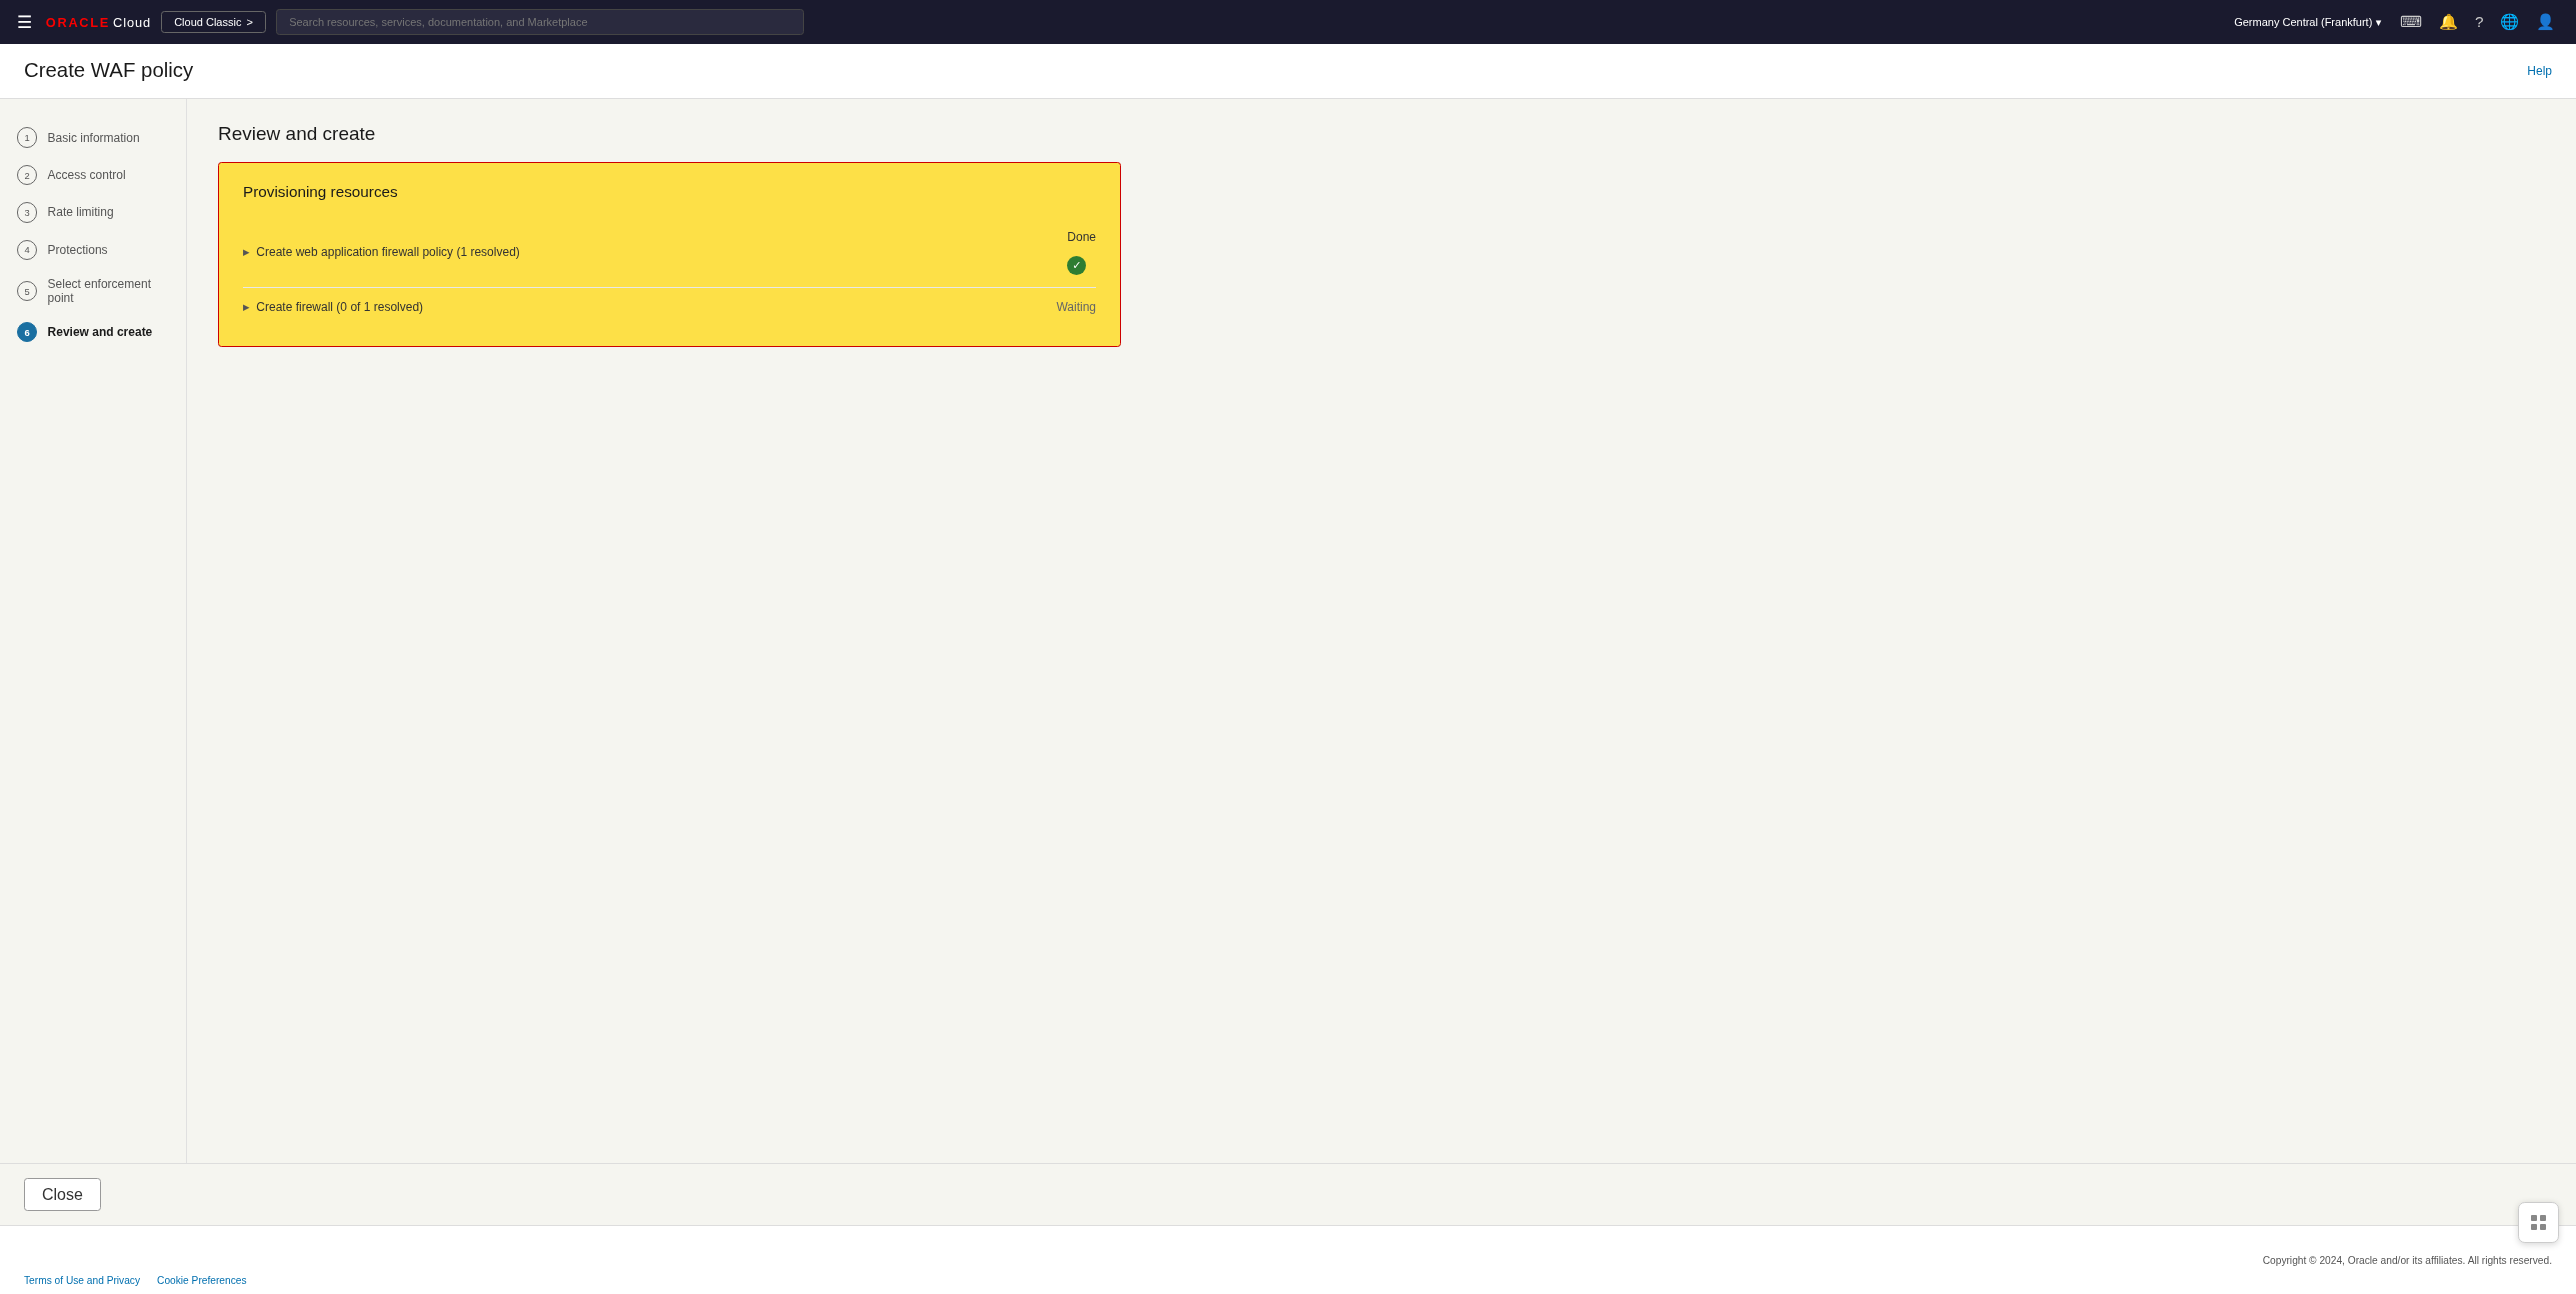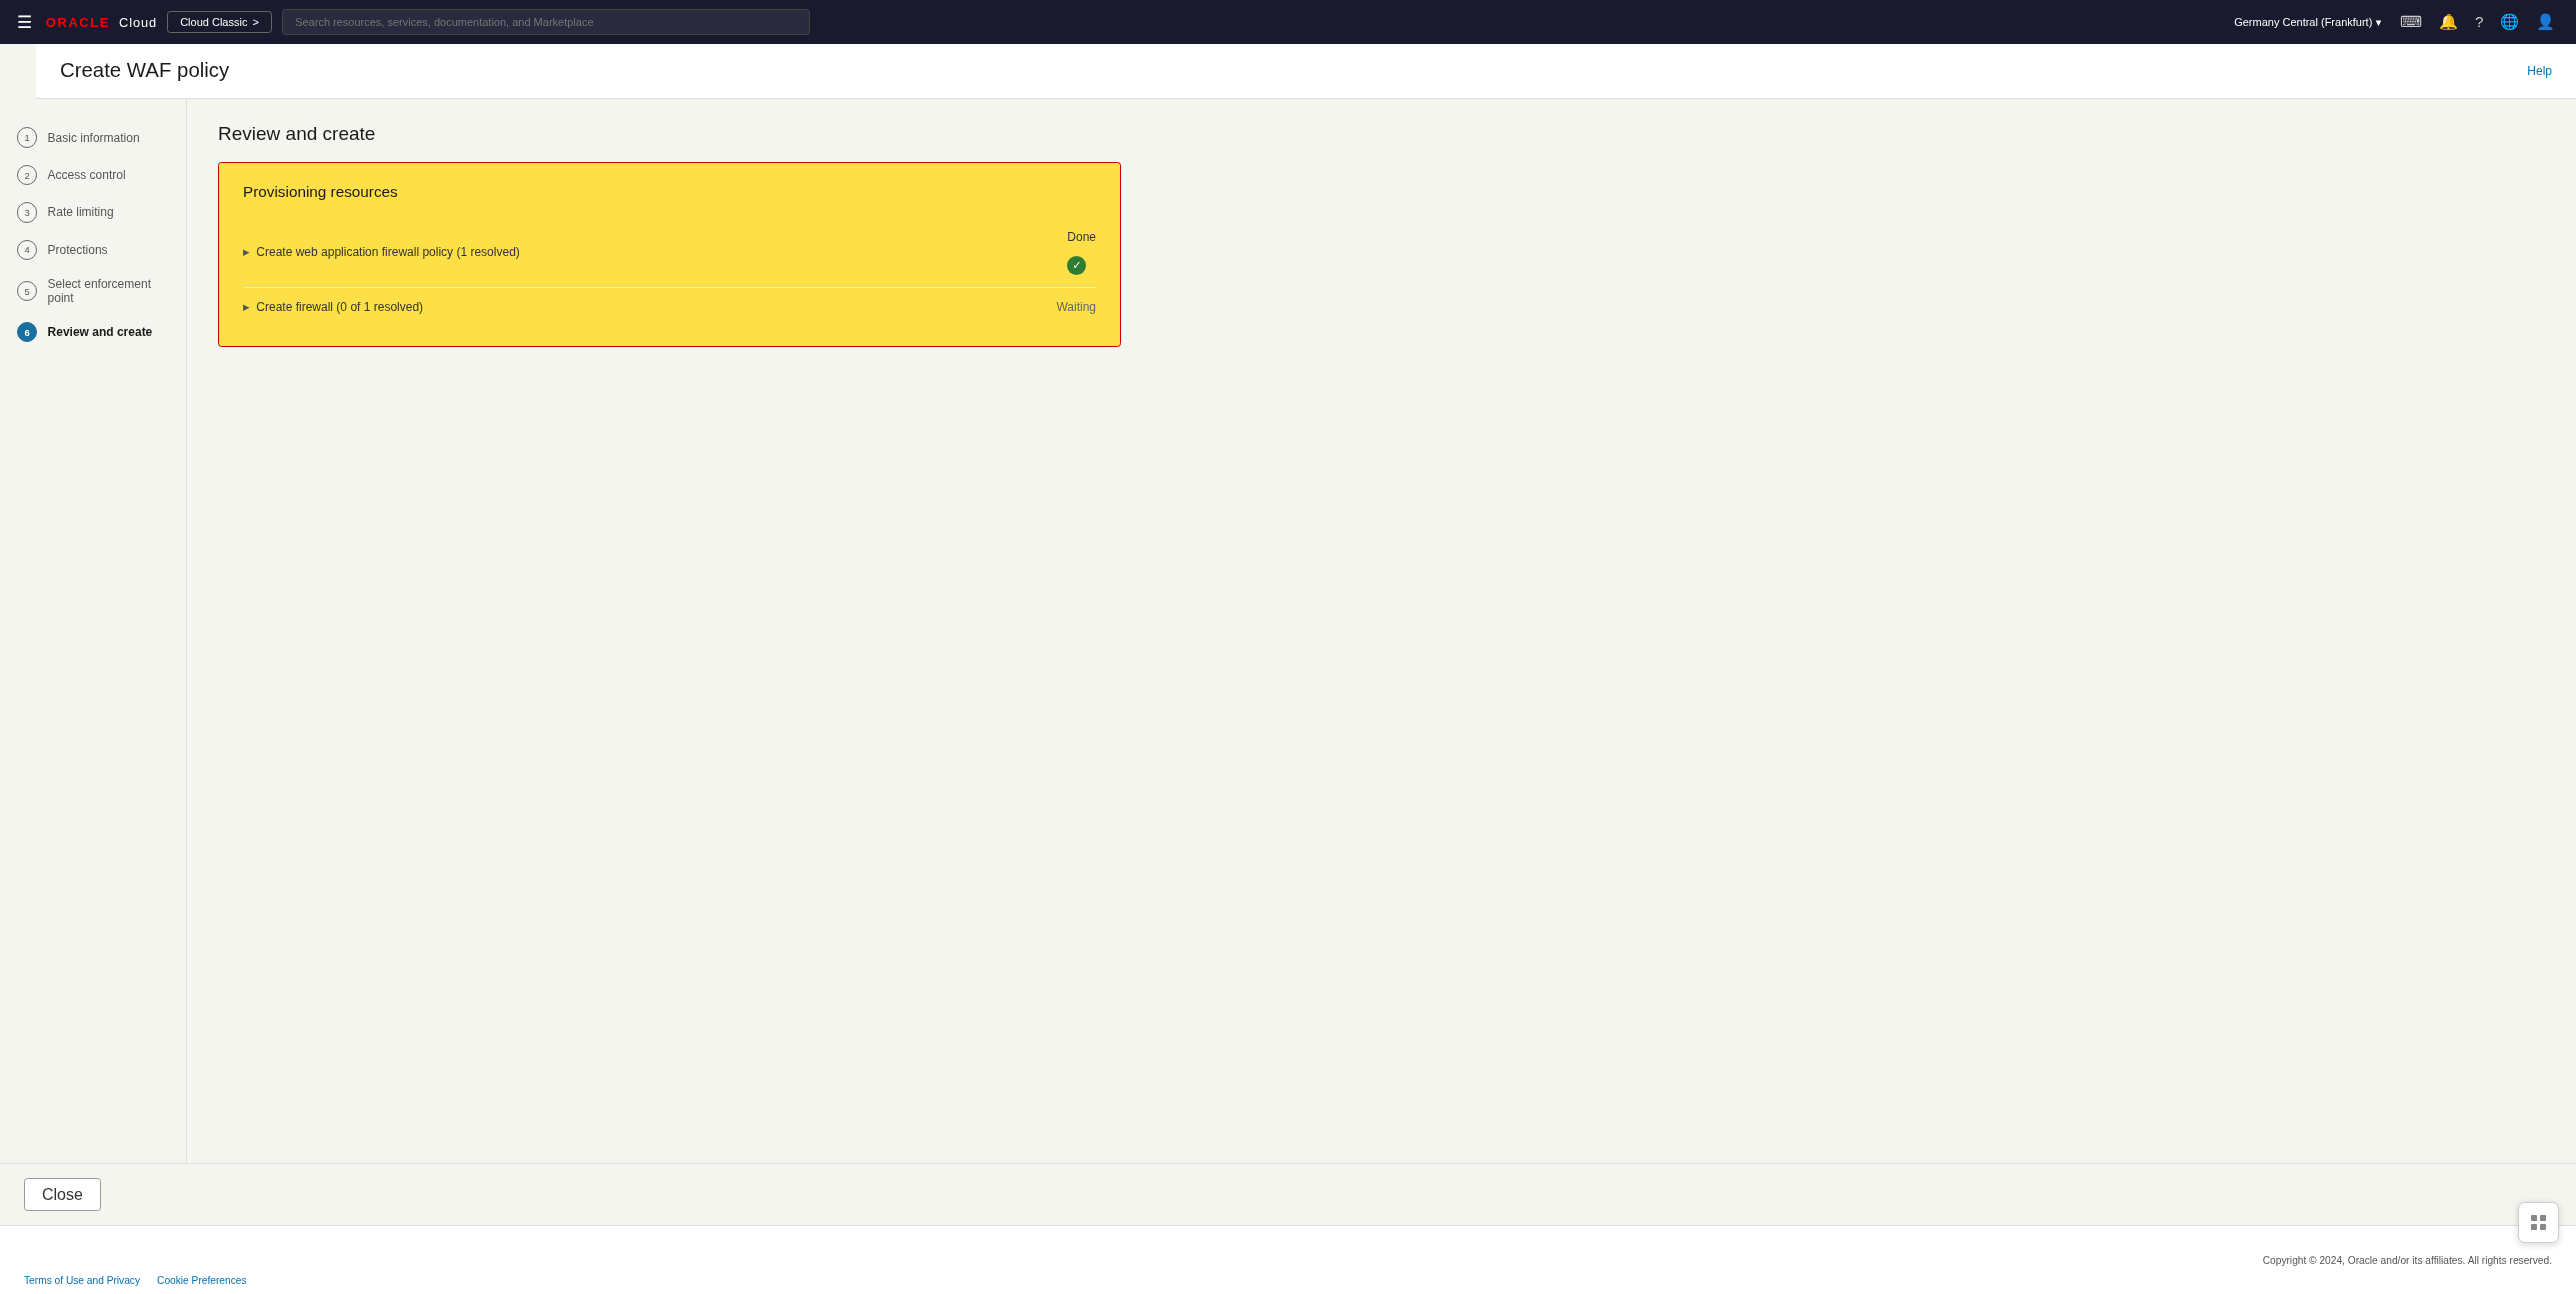--- a/index.html
+++ b/index.html
@@ -17,21 +17,21 @@
     }
     .nav-hamburger {
       color: #fff;
       font-size: 17px;
       cursor: pointer;
       padding: 3.4px;
     }
     .oracle-logo {
       display: flex;
       align-items: flex-end;
-      gap: 9px;
+      gap: 3px;
       color: #fff;
       font-size: 12.8px;
       font-weight: 300;
       letter-spacing: 0.9px;
       white-space: nowrap;
     }
     .oracle-logo .oracle-text {
       font-weight: 700;
       font-size: 12.8px;
       color: #f80000;
@@ -93,21 +93,20 @@
     }
 
     
     .page-header {
       background: #fff;
       padding: 15.3px 24px;
       border-bottom: 0.9px solid #ddd;
       display: flex;
       align-items: center;
       justify-content: space-between;
-      margin-left: 36px;
     }
     .page-title {
       font-size: 20.4px;
       font-weight: 400;
       color: #1a1a1a;
     }
     .help-link {
       color: #006faf;
       text-decoration: none;
       font-size: 12px;

